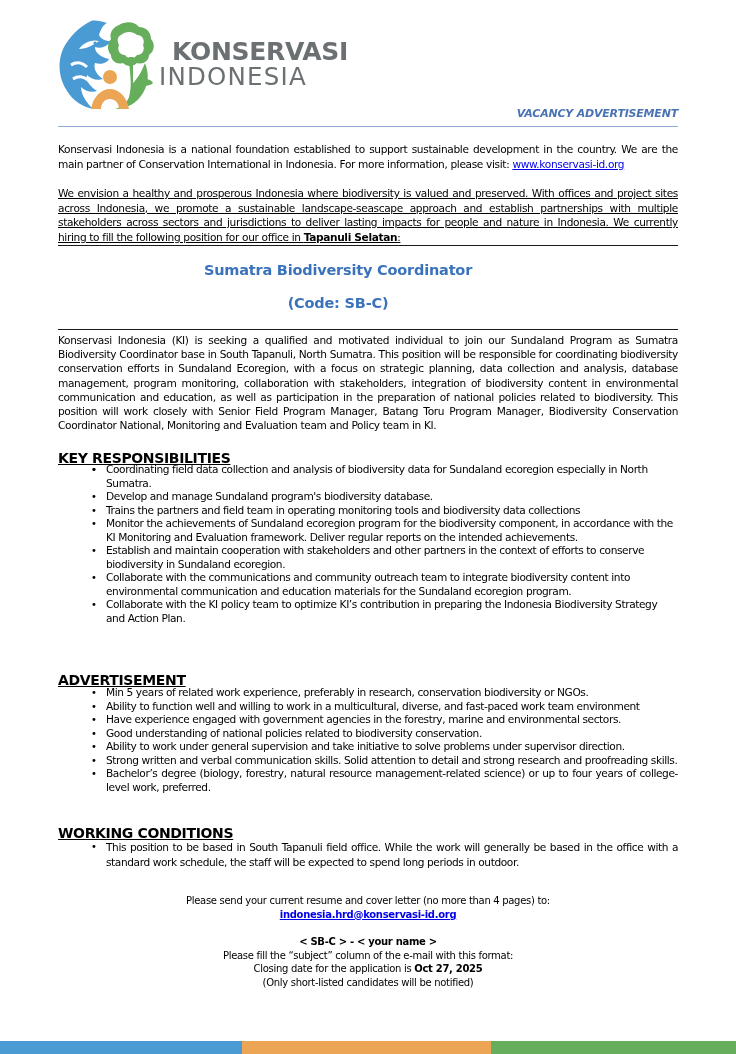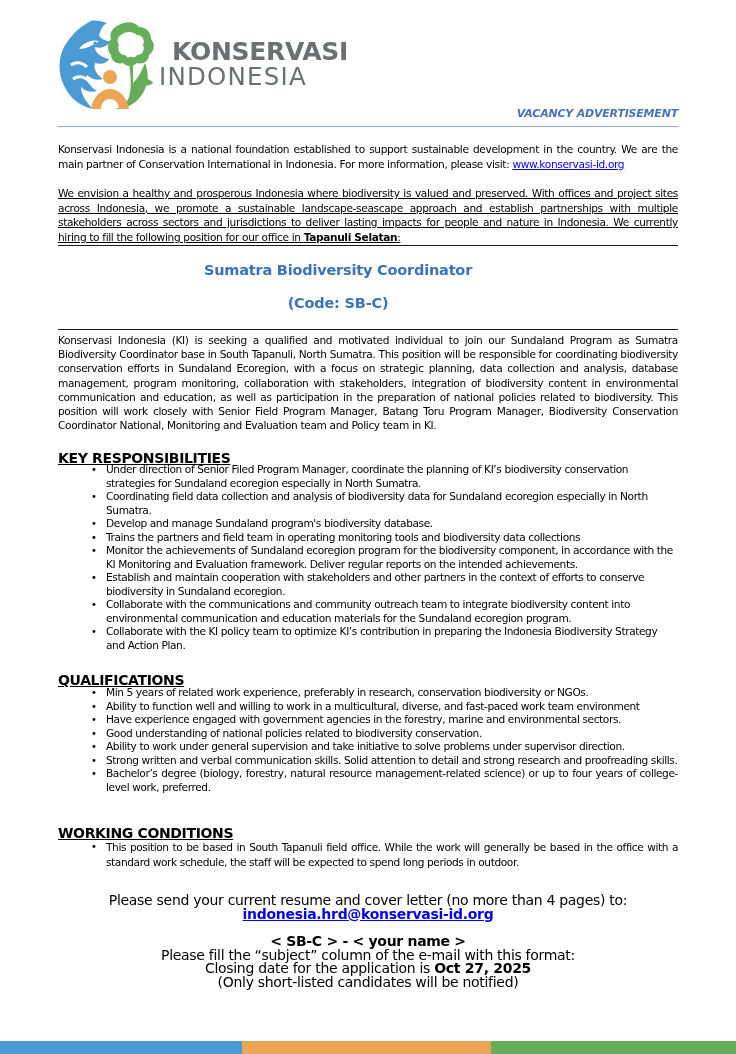--- a/index.html
+++ b/index.html
@@ -40,21 +40,21 @@
     position: absolute; left: 58px; width: 620px; margin: 0; padding: 0; list-style: none;
   }
   ul.blist li {
     position: relative; padding-left: 48px; font-size: 10.6px; line-height: 13.5px;
     letter-spacing: -0.4px; margin: 0;
   }
   ul.blist li .bullet {
     position: absolute; left: 33px; top: 0; font-size: 10px;
   }
   .center-block {
-    left: 0; width: 736px; text-align: center; font-size: 14px; line-height: 13.5px;
+    left: 0; width: 736px; text-align: center; font-size: 10px; line-height: 13.5px;
     letter-spacing: -0.3px;
   }
   .center-block a { color: #0000ee; font-weight: bold; text-decoration: underline; }
   .footer-bar { left: 0; top: 1041px; width: 736px; height: 13px; display: flex; }
   .footer-bar div { height: 13px; }
 </style>
 </head>
 <body>
 
 <svg class="abs logo" viewBox="0 0 108 93">
@@ -88,31 +88,31 @@
 <div class="abs rule-dark" style="top:245px;"></div>
 
 <div class="abs title" style="top:262px;">Sumatra Biodiversity Coordinator</div>
 <div class="abs title" style="top:295px;">(Code: SB-C)</div>
 <div class="abs rule-dark" style="top:329px; height:1px;"></div>
 
 <div class="abs para" style="top:333px; line-height:14.2px;">Konservasi Indonesia (KI) is seeking a qualified and motivated individual to join our Sundaland Program as Sumatra Biodiversity Coordinator base in South Tapanuli, North Sumatra. This position will be responsible for coordinating biodiversity conservation efforts in Sundaland Ecoregion, with a focus on strategic planning, data collection and analysis, database management, program monitoring, collaboration with stakeholders, integration of biodiversity content in environmental communication and education, as well as participation in the preparation of national policies related to biodiversity. This position will work closely with Senior Field Program Manager, Batang Toru Program Manager, Biodiversity Conservation Coordinator National, Monitoring and Evaluation team and Policy team in KI.</div>
 
 <div class="abs heading" style="top:450px;">KEY RESPONSIBILITIES</div>
 <ul class="blist" style="top:463px;">
-  <li><span class="bullet">•</span><span>Under direction of Senior Filed Program Manager, coordinate the planning of KI’s biodiversity conservation strategies for Sundaland ecoregion especially in North Sumatra.</span></li>
+  <li><span class="bullet">•</span></li>
   <li><span class="bullet">•</span><span>Coordinating field data collection and analysis of biodiversity data for Sundaland ecoregion especially in North Sumatra.</span></li>
   <li><span class="bullet">•</span><span>Develop and manage Sundaland program's biodiversity database.</span></li>
   <li><span class="bullet">•</span><span>Trains the partners and field team in operating monitoring tools and biodiversity data collections</span></li>
   <li><span class="bullet">•</span><span>Monitor the achievements of Sundaland ecoregion program for the biodiversity component, in accordance with the KI Monitoring and Evaluation framework. Deliver regular reports on the intended achievements.</span></li>
   <li><span class="bullet">•</span><span>Establish and maintain cooperation with stakeholders and other partners in the context of efforts to conserve biodiversity in Sundaland ecoregion.</span></li>
   <li><span class="bullet">•</span><span>Collaborate with the communications and community outreach team to integrate biodiversity content into environmental communication and education materials for the Sundaland ecoregion program.</span></li>
   <li><span class="bullet">•</span><span>Collaborate with the KI policy team to optimize KI’s contribution in preparing the Indonesia Biodiversity Strategy and Action Plan.</span></li>
 </ul>
 
-<div class="abs heading" style="top:672px;">QUALIFICATIONS</div>
+<div class="abs heading" style="top:672px;">ADVERTISEMENT</div>
 <ul class="blist" style="top:686px;">
   <li><span class="bullet">•</span><span>Min 5 years of related work experience, preferably in research, conservation biodiversity or NGOs.</span></li>
   <li><span class="bullet">•</span><span>Ability to function well and willing to work in a multicultural, diverse, and fast-paced work team environment</span></li>
   <li><span class="bullet">•</span><span>Have experience engaged with government agencies in the forestry, marine and environmental sectors.</span></li>
   <li><span class="bullet">•</span><span>Good understanding of national policies related to biodiversity conservation.</span></li>
   <li><span class="bullet">•</span><span>Ability to work under general supervision and take initiative to solve problems under supervisor direction.</span></li>
   <li style="text-align:justify;"><span class="bullet">•</span><span>Strong written and verbal communication skills.  Solid attention to detail and strong research and proofreading skills.</span></li>
   <li style="text-align:justify;"><span class="bullet">•</span><span>Bachelor’s degree (biology, forestry, natural resource management-related science) or up to four years of college-level work, preferred.</span></li>
 </ul>
 

